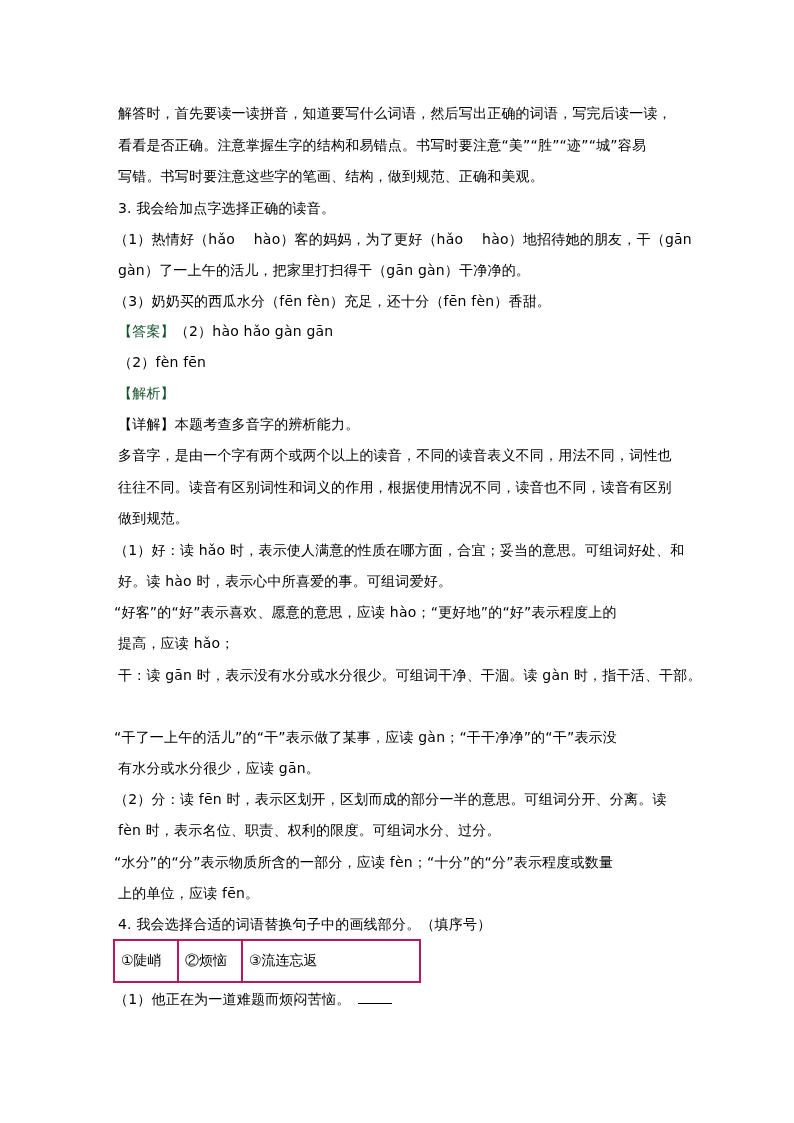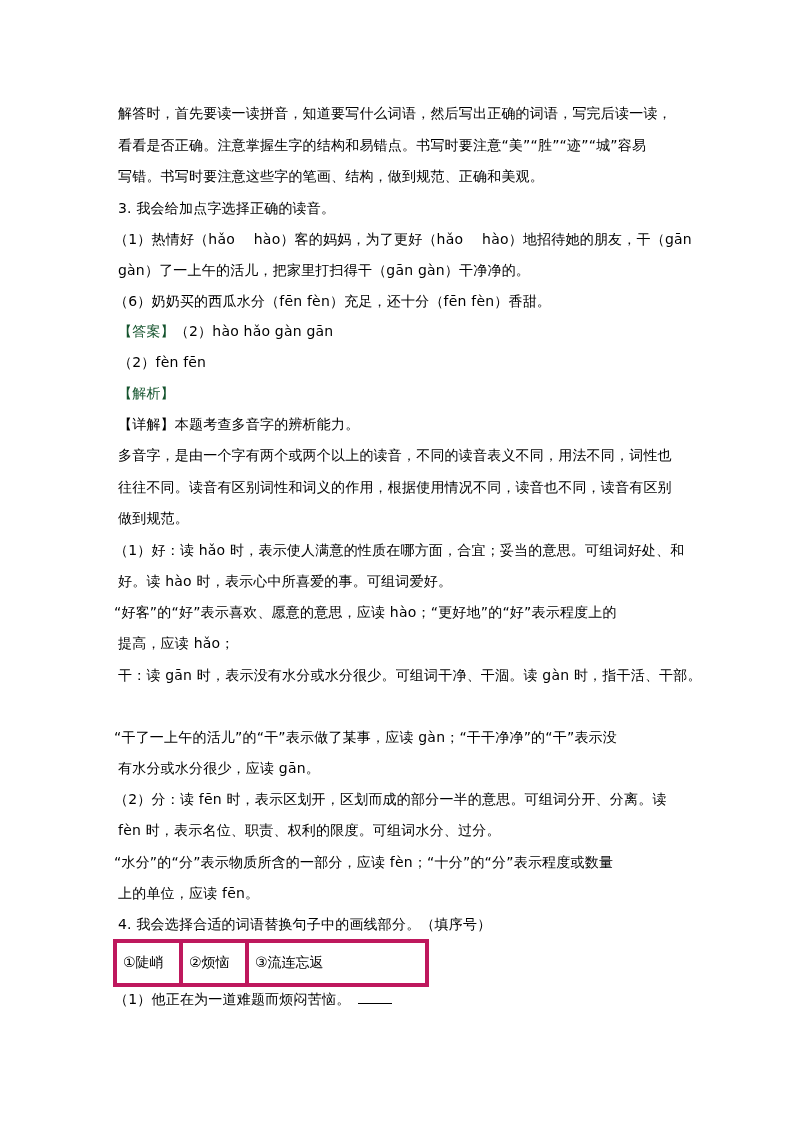--- a/index.html
+++ b/index.html
@@ -5,38 +5,38 @@
   html, body { margin: 0; padding: 0; background: #ffffff; }
   body { width: 794px; height: 1123px; position: relative; overflow: hidden;
          font-family: "DejaVu Sans", "Liberation Sans", sans-serif; color: #000; }
   .page { position: absolute; left: 118px; top: 0; width: 560px; }
   .line { position: absolute; left: 0; font-size: 14px; line-height: 18px; white-space: nowrap; letter-spacing: 0.2px; }
   .indent { left: -4px; }
   .blue { color: #14532d; }
   .u { }
   .blank { display: inline-block; width: 34px; border-bottom: 1px solid #000; height: 14px; vertical-align: baseline; margin-left: 8px; }
   table.opts { position: absolute; left: -5px; top: 939px; border-collapse: collapse; font-size: 14px; }
-  table.opts td { border: 4px solid #be185d; height: 40px; padding: 0 6px; white-space: nowrap; }
+  table.opts td { border: 2px solid #be185d; height: 40px; padding: 0 6px; white-space: nowrap; }
   table.opts td.c1 { width: 50px; }
-  table.opts td.c2 { width: 50px; }
+  table.opts td.c2 { width: 50px; font-family: Liberation Serif, serif; }
   table.opts td.c3 { width: 164px; margin-left: 40px; }
 </style>
 </head>
 <body>
 
 <div class="page">
 
   <div class="line" style="top:104px">解答时，首先要读一读拼音，知道要写什么词语，然后写出正确的词语，写完后读一读，</div>
   <div class="line" style="top:136px">看看是否正确。注意掌握生字的结构和易错点。书写时要注意“美”“胜”“迹”“城”容易</div>
   <div class="line" style="top:167px">写错。书写时要注意这些字的笔画、结构，做到规范、正确和美观。</div>
 
   <div class="line" style="top:199px">3. 我会给加点字选择正确的读音。</div>
   <div class="line indent" style="top:230px">（1）热情好（hǎo　 hào）客的妈妈，为了更好（hǎo　 hào）地招待她的朋友，干（gān</div>
   <div class="line" style="top:261px">gàn）了一上午的活儿，把家里打扫得干（gān gàn）干净净的。</div>
-  <div class="line indent" style="top:292px">（6）奶奶买的西瓜水分（fēn fèn）充足，还十分（fēn fèn）香甜。</div>
+  <div class="line indent" style="top:292px">（3）奶奶买的西瓜水分（fēn fèn）充足，还十分（fēn fèn）香甜。</div>
 
   <div class="line" style="top:322px">
     <span class="blue">【答案】</span><span>（2）hào hǎo gàn gān</span>
   </div>
   <div class="line" style="top:353px">（2）fèn fēn</div>
   <div class="line blue" style="top:384px">【解析】</div>
   <div class="line" style="top:415px">
     <span>【详解】</span><span>本题考查多音字的辨析能力。</span>
   </div>
 

